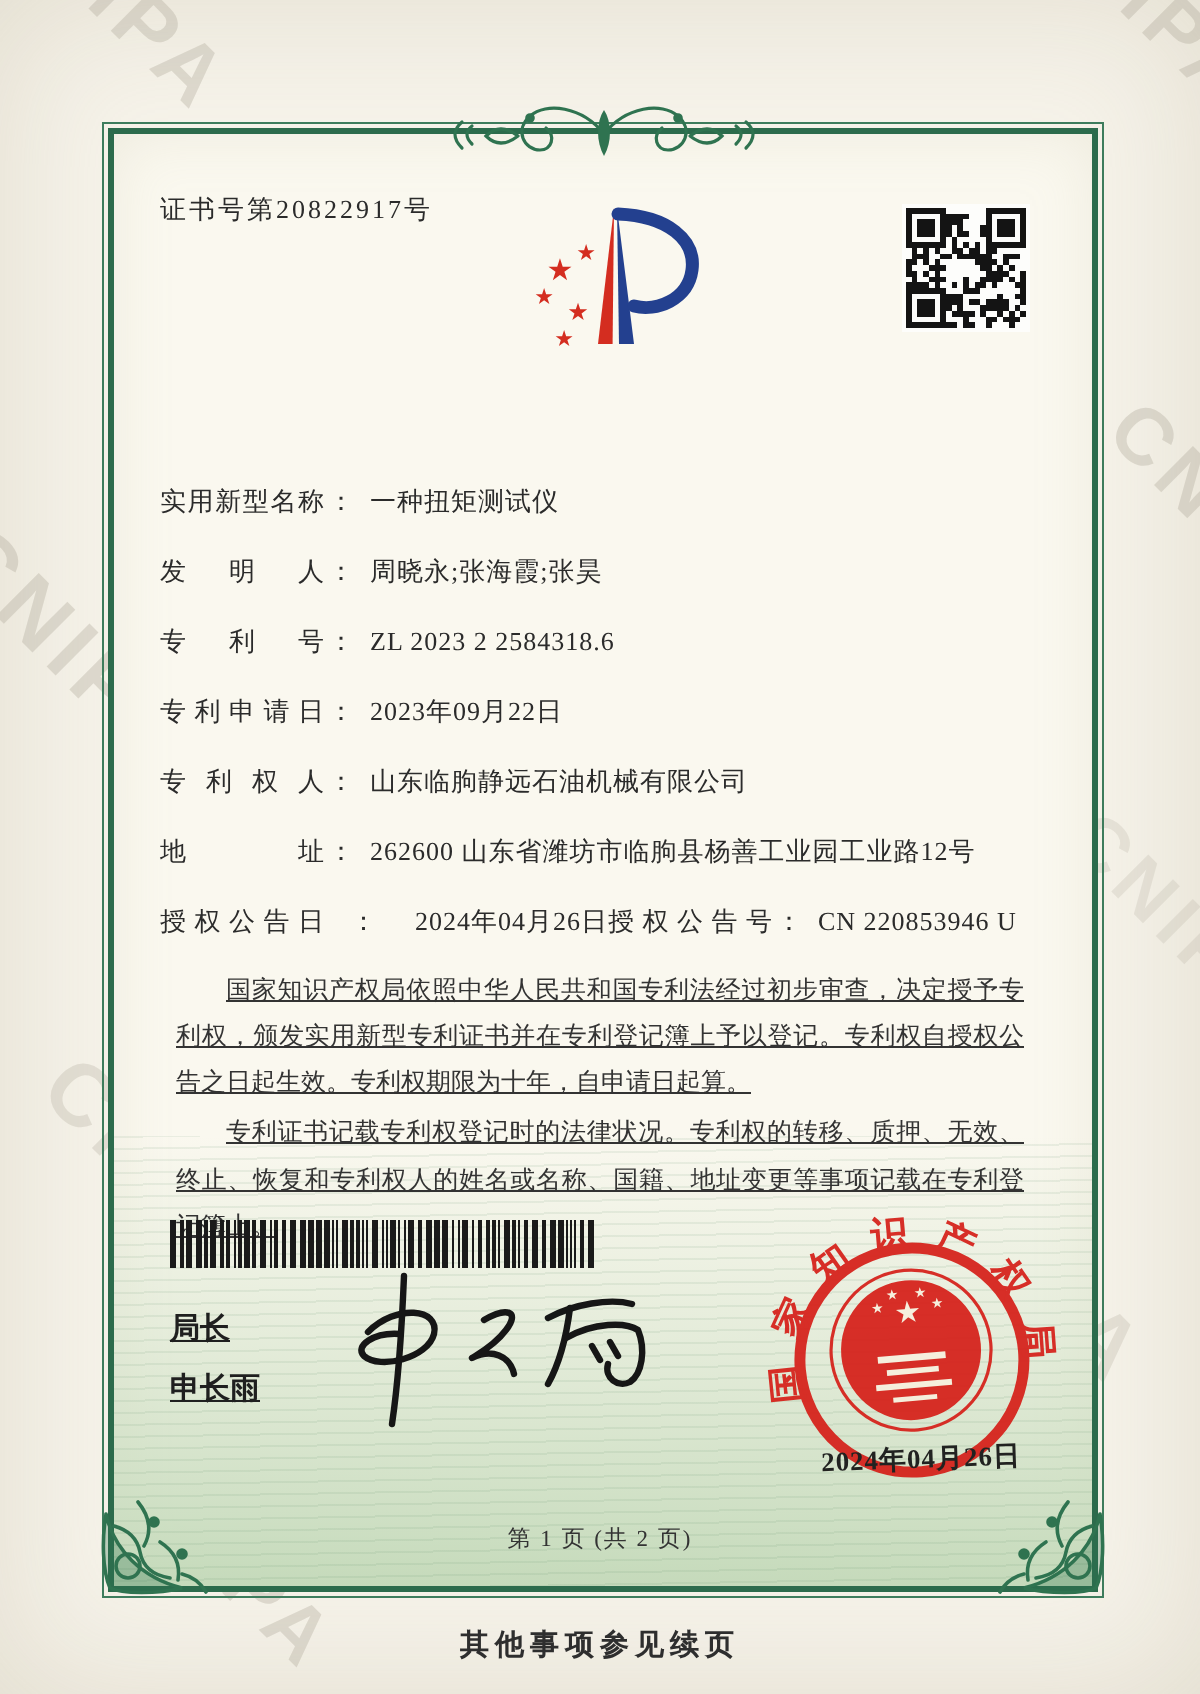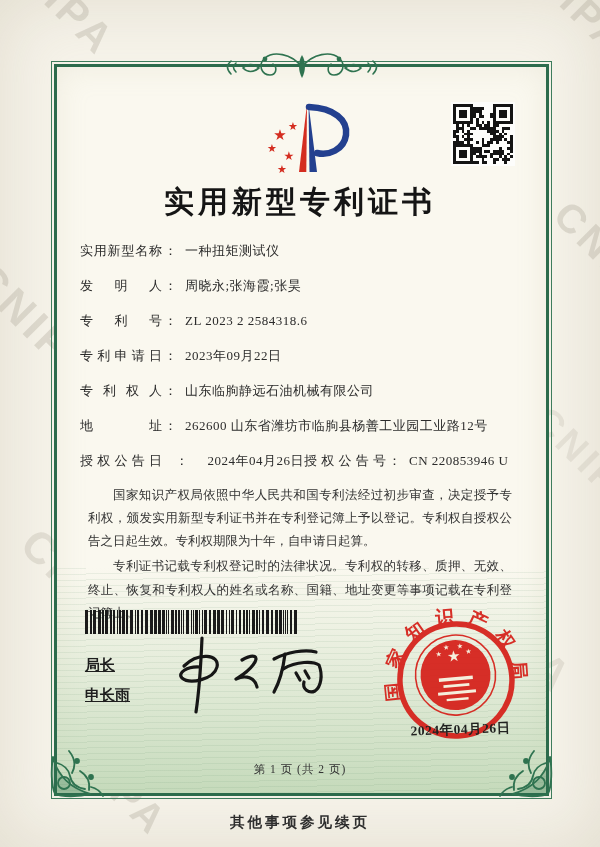--- a/index.html
+++ b/index.html
@@ -29,21 +29,21 @@
   .title{position:absolute;left:0;width:100%;top:182px;z-index:4;text-align:center;
          font-size:30px;font-weight:bold;letter-spacing:4px;color:#151515;}
   .fields{position:absolute;left:80px;right:84px;top:241px;z-index:4;font-size:13px;}
   .frow{display:flex;align-items:baseline;line-height:20px;margin-bottom:15px;white-space:nowrap;}
   .flabel{display:inline-block;width:82px;text-align:justify;text-align-last:justify;flex:none;}
   .fcolon{flex:none;margin:0 8px 0 2px;}
   .fvalue{letter-spacing:0.5px;}
   .grant-col1{display:flex;align-items:baseline;width:224px;flex:none;justify-content:space-between;}
   .paras{position:absolute;left:88px;right:88px;top:484px;z-index:4;font-size:12.5px;
          line-height:1.85;text-align:justify;color:#333;}
-  .paras p{margin:0 0 2px 0;text-indent:2em;}
+  .paras p{margin:0 0 2px 0;text-indent:2em;text-decoration:underline;}
   .barcode{position:absolute;left:85px;top:610px;z-index:4;}
   .comm{position:absolute;left:85px;top:650px;z-index:4;
         font-family:"Liberation Sans","DejaVu Sans",sans-serif;
         font-size:15px;font-weight:600;line-height:30px;color:#1f1f1f;text-decoration:underline;}
   .signature{position:absolute;left:146px;top:630px;z-index:5;}
   .seal{position:absolute;left:379px;top:603px;z-index:5;transform:rotate(-5deg);}
   .pagefoot{position:absolute;left:0;width:100%;top:762px;z-index:4;text-align:center;
             font-size:11.5px;letter-spacing:1px;color:#333;}
   .note{position:absolute;left:0;width:100%;top:799px;z-index:4;text-align:center;
         font-size:14.5px;font-weight:600;letter-spacing:3px;color:#2e2e2e;margin-top:14px;}
@@ -99,20 +99,21 @@
         <circle cx="17" cy="52" r="6"></circle>
         <path d="M22 20 q9 11 3 22"></path>
         <path d="M33 40 q11 7 9 19"></path>
         <path d="M44 56 q8 2 12 9"></path>
         <circle cx="30" cy="30" r="2" fill="#2f7350"></circle>
         <circle cx="44" cy="46" r="2" fill="#2f7350"></circle>
       </g>
     </svg>
   </div>
 
+  <div class="cert-no">证书号第20822917号</div>
 
   <svg class="logo" width="135" height="95" viewBox="0 0 135 95">
     <text x="32" y="48" font-size="15" fill="#d42d20" text-anchor="middle">★</text>
     <text x="45" y="38" font-size="11" fill="#d42d20" text-anchor="middle">★</text>
     <text x="24" y="60" font-size="11" fill="#d42d20" text-anchor="middle">★</text>
     <text x="41" y="68" font-size="12" fill="#d42d20" text-anchor="middle">★</text>
     <text x="34" y="81" font-size="11" fill="#d42d20" text-anchor="middle">★</text>
     <path d="M59 12 L51 80 L58.3 80 Z" fill="#d42d20"></path>
     <path d="M60.5 12 L61.5 80 L69 80 Z" fill="#23408f"></path>
     <path d="M61 15 C86 16 100 28 98 43 C96 58 80 64 69 61" stroke="#23408f" stroke-width="6.5" fill="none" stroke-linecap="round"></path>
@@ -351,21 +352,20 @@
       <rect x="5" y="20" width="1" height="1" fill="#141414"></rect>
       <rect x="6" y="20" width="1" height="1" fill="#141414"></rect>
       <rect x="7" y="20" width="1" height="1" fill="#141414"></rect>
       <rect x="8" y="20" width="1" height="1" fill="#141414"></rect>
       <rect x="10" y="20" width="1" height="1" fill="#141414"></rect>
       <rect x="11" y="20" width="1" height="1" fill="#141414"></rect>
       <rect x="14" y="20" width="1" height="1" fill="#141414"></rect>
       <rect x="18" y="20" width="1" height="1" fill="#141414"></rect>
     </svg>
 
-  <div class="title">实用新型专利证书</div>
 
   <div class="fields">
     <div class="frow">
         <span class="flabel">实用新型名称</span>
         <span class="fcolon">：</span>
         <span class="fvalue">一种扭矩测试仪</span>
       </div>
     <div class="frow">
         <span class="flabel">发明人</span>
         <span class="fcolon">：</span>

